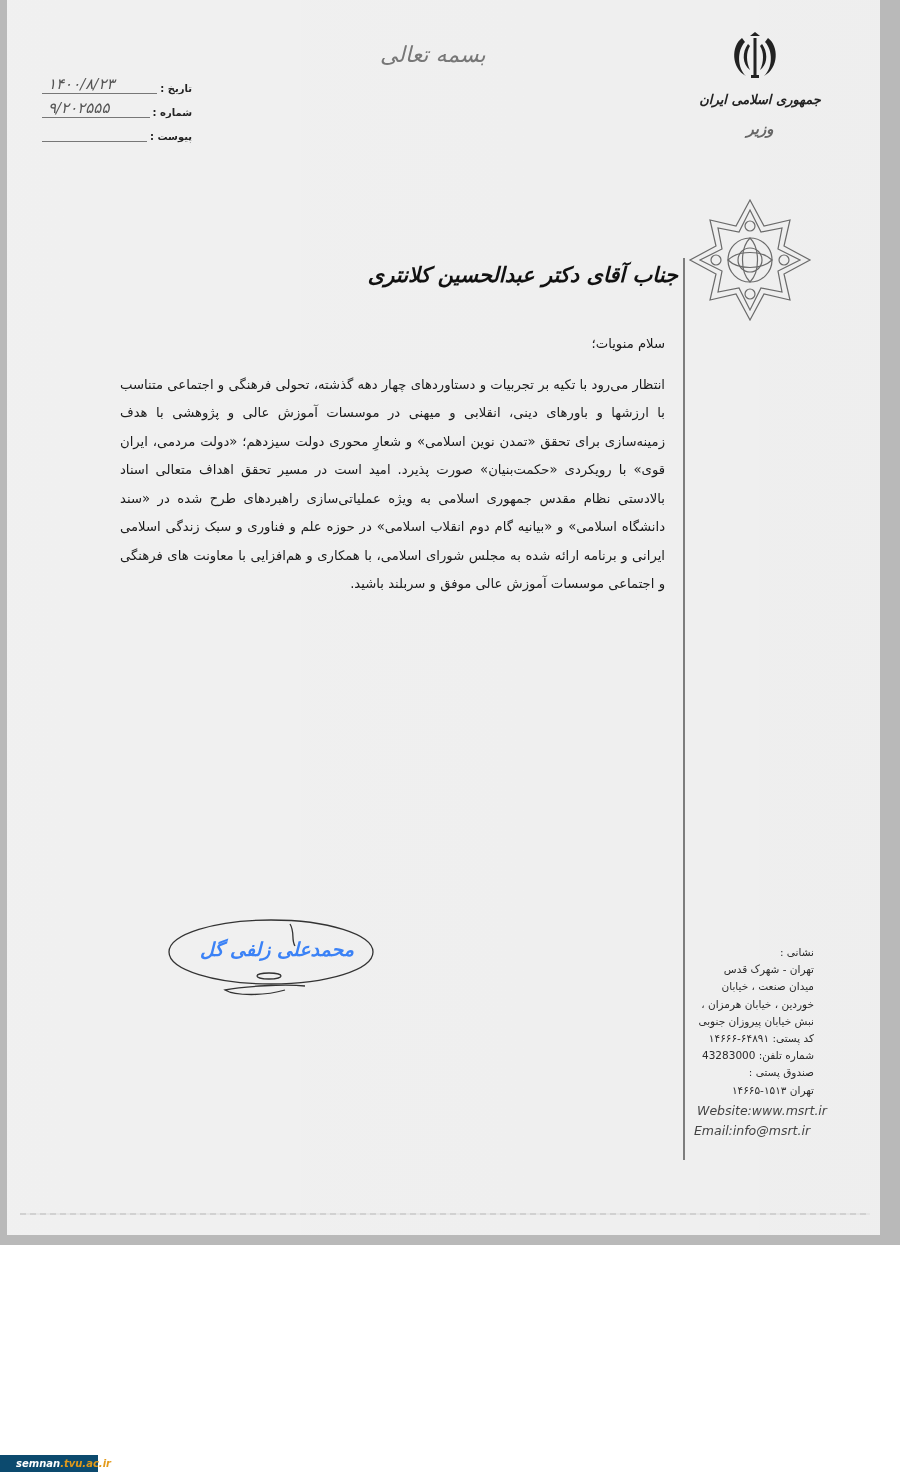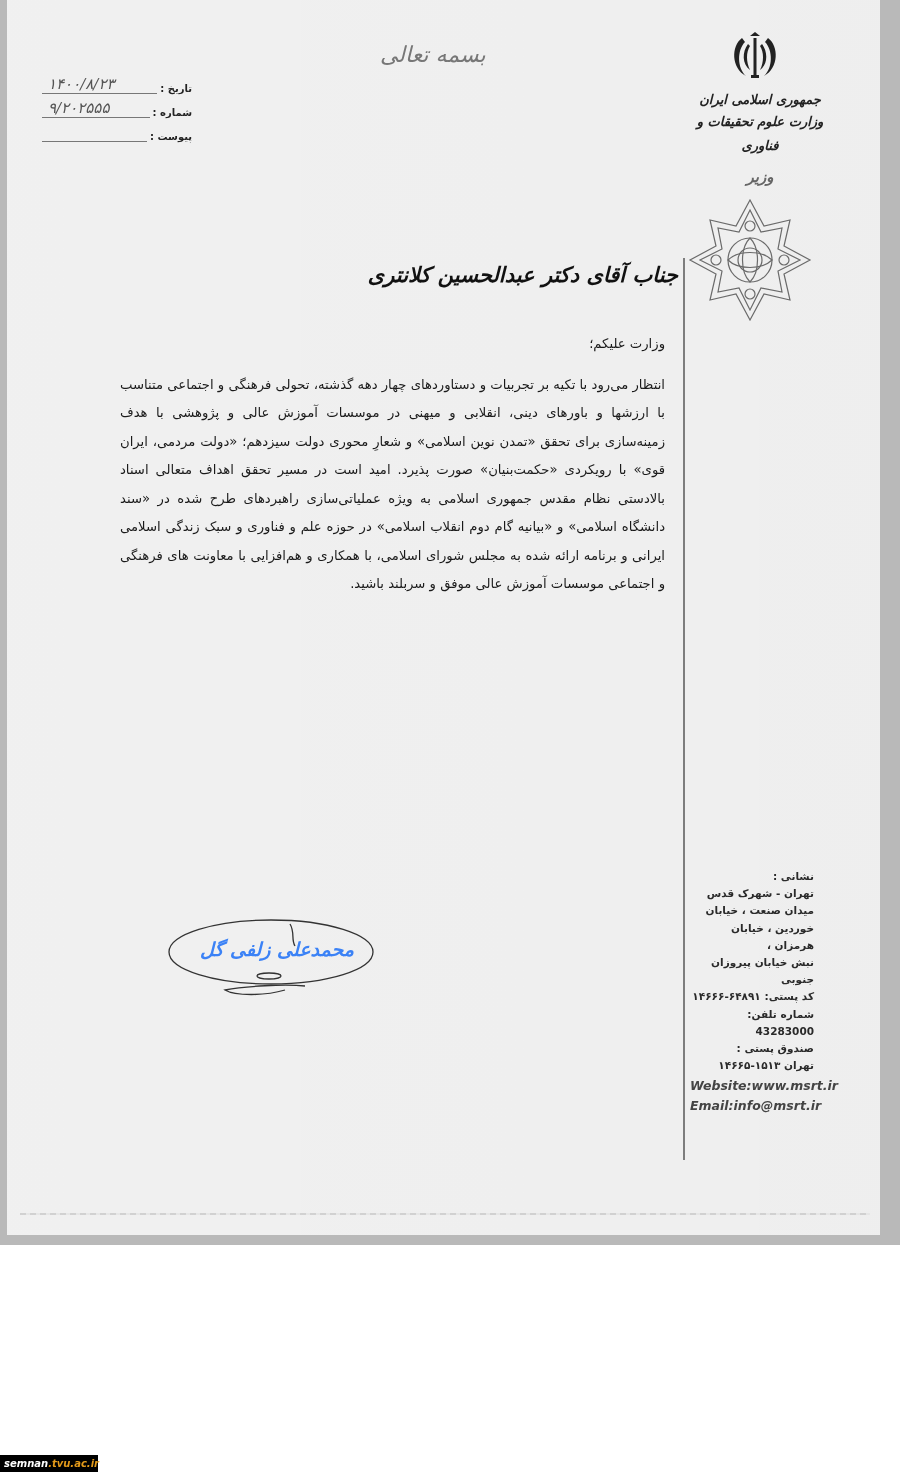--- a/index.html
+++ b/index.html
@@ -26,28 +26,28 @@
   .addressee { position:absolute; right:222px; top:262px; direction:rtl; font-family:"DejaVu Serif", serif;
                font-style:italic; font-weight:bold; font-size:21px; color:#111; }
   .body { position:absolute; left:120px; top:330px; width:545px; direction:rtl; text-align:justify;
           font-size:13.2px; line-height:28.5px; color:#1a1a1a; }
   .greeting { margin:0 0 12px 0; }
   .para { margin:0 0 22px 0; text-align-last:right; }
   .bold-title { font-weight:bold; font-size:15px; }
   .signature { position:absolute; left:165px; top:912px; width:212px; height:86px; }
   .sig-text { position:absolute; left:200px; top:938px; font-family:"DejaVu Serif", serif; font-style:italic; font-weight:bold;
               font-size:19px; color:#3b82f6; direction:rtl; }
-  .address { position:absolute; left:690px; top:868px; width:124px; direction:rtl; text-align:right;
-             font-size:10.5px; font-weight:bold; line-height:17.2px; color:#2a2a2a; }
+  .address { position:absolute; left:690px; top:944px; width:124px; direction:rtl; text-align:right;
+             font-size:10.5px; font-weight:normal; line-height:17.2px; color:#2a2a2a; }
   .address .en { direction:ltr; text-align:center; font-style:italic; font-size:12.5px; color:#444; line-height:20px; }
   .address .en.website { margin-right:-20px; margin-top:2px; }
   .footer-strip { position:absolute; left:20px; top:1213px; width:850px; height:2px;
                   background:repeating-linear-gradient(90deg,#bdbdbd 0 6px,#e0e0e0 6px 10px); opacity:.6; }
-  .watermark { position:absolute; left:0; top:1455px; width:98px; height:17px; background:#000000;
-               font-size:10px; font-weight:bold; font-style:italic; line-height:17px; padding-left:4px; box-sizing:border-box; }
+  .watermark { position:absolute; left:0; top:1455px; width:98px; height:17px; background:#0c4a6e;
+               font-size:10px; font-weight:bold; font-style:italic; line-height:17px; padding-left:16px; box-sizing:border-box; }
   .watermark .w1 { color:#ffffff; }
   .watermark .w2 { color:#e39a1a; }
 </style>
 </head>
 <body>
 
 <div class="scan-frame"></div>
 
 <div class="page"></div>
 
@@ -73,21 +73,20 @@
   <path d="M40 8 C51 16 51 38 36 46 C45 38 45 20 37 12 Z" fill="#222"></path>
   <path d="M20 14 C14 22 14 34 22 40 C18 32 18 22 22 16 Z" fill="#222"></path>
   <path d="M34 14 C40 22 40 34 32 40 C36 32 36 22 32 16 Z" fill="#222"></path>
   <rect x="25.5" y="8" width="3" height="38" fill="#222"></rect>
   <path d="M22 6 L27 2 L32 6 Z" fill="#222"></path>
   <rect x="23" y="45" width="8" height="3" fill="#222"></rect>
 </svg>
 
 <div class="ministry">
   <div class="l1">جمهوری اسلامی ایران</div>
-  <div class="l2">وزارت علوم تحقیقات و فناوری</div>
   <div class="l3">وزیر</div>
 </div>
 
 <svg class="ornament" viewBox="0 0 128 128">
   <g fill="none" stroke="#6a6a6a" stroke-width="1.2">
     <path d="M64 4 L78 30 L104 24 L98 50 L124 64 L98 78 L104 104 L78 98 L64 124 L50 98 L24 104 L30 78 L4 64 L30 50 L24 24 L50 30 Z"></path>
     <path d="M64 14 L75 36 L96 32 L92 53 L114 64 L92 75 L96 96 L75 92 L64 114 L53 92 L32 96 L36 75 L14 64 L36 53 L32 32 L53 36 Z"></path>
     <circle cx="64" cy="64" r="22"></circle>
     <circle cx="64" cy="64" r="12"></circle>
     <path d="M64 42 C74 52 74 76 64 86 C54 76 54 52 64 42 Z"></path>
@@ -97,21 +96,21 @@
     <circle cx="30" cy="64" r="5"></circle>
     <circle cx="98" cy="64" r="5"></circle>
   </g>
 </svg>
 
 <div class="divider"></div>
 
 <div class="addressee">جناب آقای دکتر عبدالحسین کلانتری</div>
 
 <div class="body">
-  <p class="greeting">وزارت علیکم؛</p>
+  <p class="greeting">سلام منویات؛</p>
   <p class="para">انتظار می‌رود با تکیه بر تجربیات و دستاوردهای چهار دهه گذشته، تحولی فرهنگی و اجتماعی متناسب با ارزشها و باورهای دینی، انقلابی و میهنی در موسسات آموزش عالی و پژوهشی با هدف زمینه‌سازی برای تحقق «تمدن نوین اسلامی» و شعارِ محوری دولت سیزدهم؛ «دولت مردمی، ایران قوی» با رویکردی «حکمت‌بنیان» صورت پذیرد. امید است در مسیر تحقق اهداف متعالی اسناد بالادستی نظام مقدس جمهوری اسلامی به ویژه عملیاتی‌سازی راهبردهای طرح شده در «سند دانشگاه اسلامی» و «بیانیه گام دوم انقلاب اسلامی» در حوزه علم و فناوری و سبک زندگی اسلامی ایرانی و برنامه ارائه شده به مجلس شورای اسلامی، با همکاری و هم‌افزایی با معاونت های فرهنگی و اجتماعی موسسات آموزش عالی موفق و سربلند باشید.</p>
 </div>
 
 <svg class="signature" viewBox="0 0 212 86">
   <g fill="none" stroke="#333" stroke-width="1.3">
     <ellipse cx="106" cy="40" rx="102" ry="32"></ellipse>
     <path d="M120 78 C100 84 70 84 60 78 C80 74 120 72 140 74"></path>
     <path d="M125 12 C130 20 126 28 130 34"></path>
     <ellipse cx="104" cy="64" rx="12" ry="3"></ellipse>
   </g>

